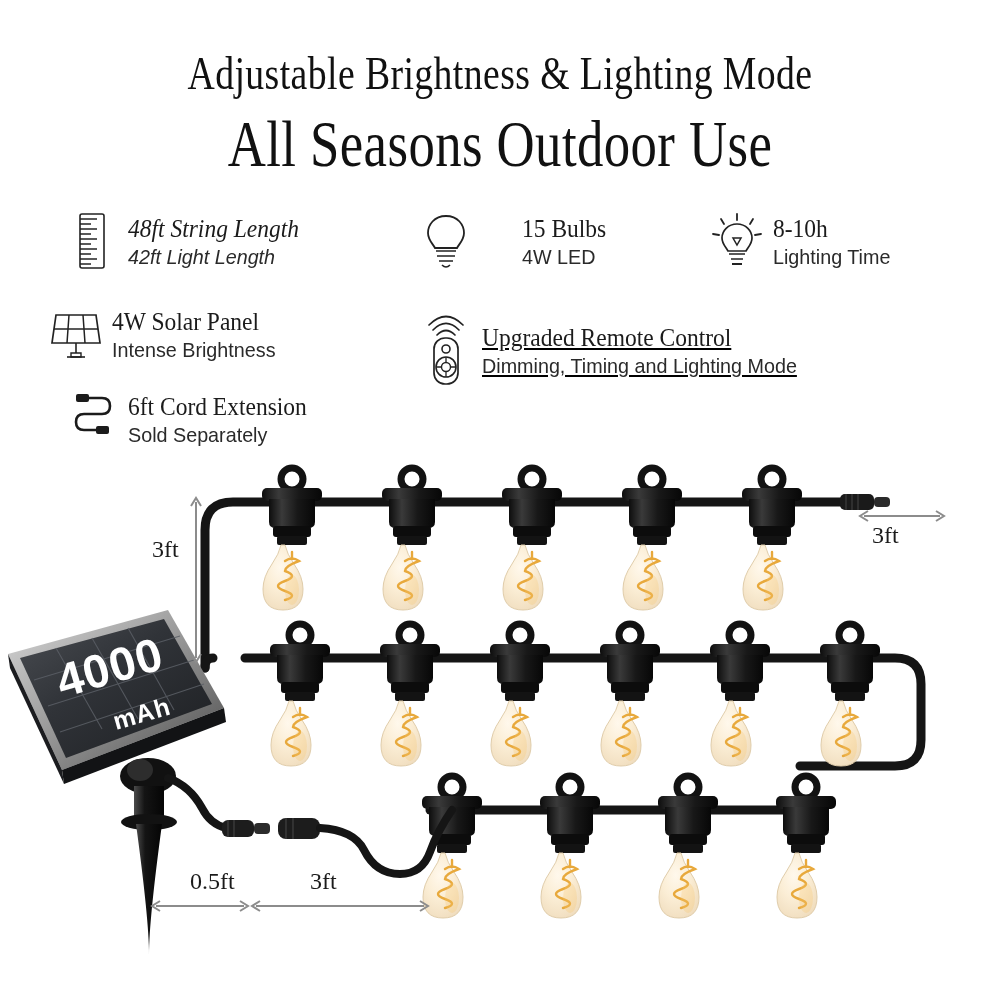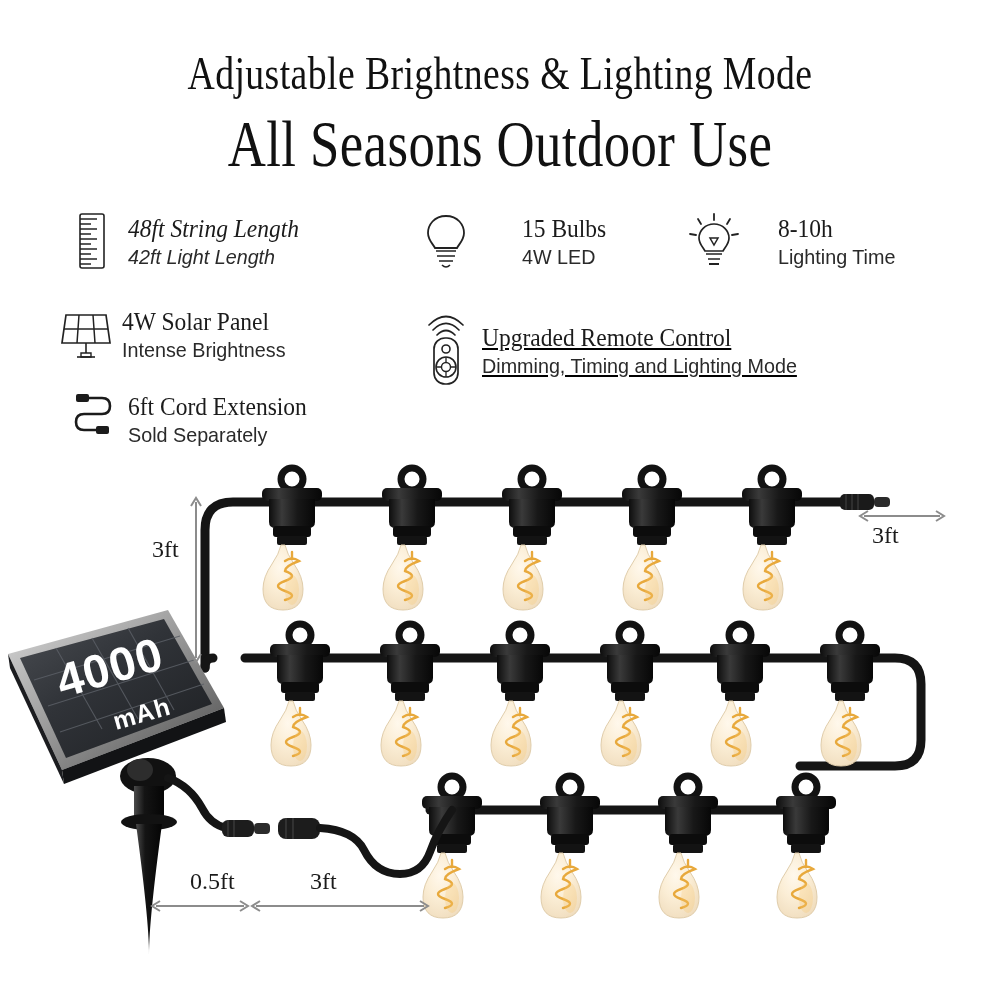--- a/index.html
+++ b/index.html
@@ -75,21 +75,21 @@
         <path d="M16 39 H36 M17 44 H35 M19 49 H33" fill="none" stroke="#222" stroke-width="1.6"></path>
         <path d="M22 53 q4 4 8 0" fill="none" stroke="#222" stroke-width="1.6"></path>
       </svg>
     </div>
     <div class="ftext">
       <div class="f1">15 Bulbs</div>
       <div class="f2">4W LED</div>
     </div>
   </div>
 
-  <div class="feat" style="left:688px;top:212px;gap:28px;">
+  <div class="feat" style="left:711px;top:212px;">
     <div class="ficon">
       <svg width="52" height="58" viewBox="0 0 52 58">
         <path d="M26 12 C17 12 11 19 11 26 C11 32 15 35 17 39 L35 39 C37 35 41 32 41 26 C41 19 35 12 26 12 Z" fill="none" stroke="#222" stroke-width="1.7"></path>
         <path d="M18 42 H34 M20 47 H32" fill="none" stroke="#222" stroke-width="1.6"></path>
         <path d="M21 52 H31" stroke="#222" stroke-width="2"></path>
         <path d="M22 26 h8 l-4 7 z" fill="none" stroke="#222" stroke-width="1.5"></path>
         <g stroke="#222" stroke-width="1.8" stroke-linecap="round">
           <line x1="26" y1="2" x2="26" y2="8"></line>
           <line x1="10" y1="7" x2="13" y2="12"></line>
           <line x1="42" y1="7" x2="39" y2="12"></line>
@@ -97,21 +97,21 @@
           <line x1="50" y1="22" x2="44" y2="23"></line>
         </g>
       </svg>
     </div>
     <div class="ftext">
       <div class="f1">8-10h</div>
       <div class="f2">Lighting Time</div>
     </div>
   </div>
 
-  <div class="feat" style="left:60px;top:305px;">
+  <div class="feat" style="left:50px;top:305px;">
     <div class="ficon">
       <svg width="52" height="58" viewBox="0 0 52 58">
         <path d="M6 10 H46 L50 38 H2 Z" fill="none" stroke="#222" stroke-width="1.7"></path>
         <path d="M4 24 H48" stroke="#222" stroke-width="1.5"></path>
         <path d="M19 10 L17 38 M33 10 L35 38" stroke="#222" stroke-width="1.5"></path>
         <path d="M26 38 V48" stroke="#222" stroke-width="1.6"></path>
         <path d="M17 52 H35" stroke="#222" stroke-width="1.6"></path>
         <path d="M21 48 H31 V52 H21 Z" fill="none" stroke="#222" stroke-width="1.4"></path>
       </svg>
     </div>

